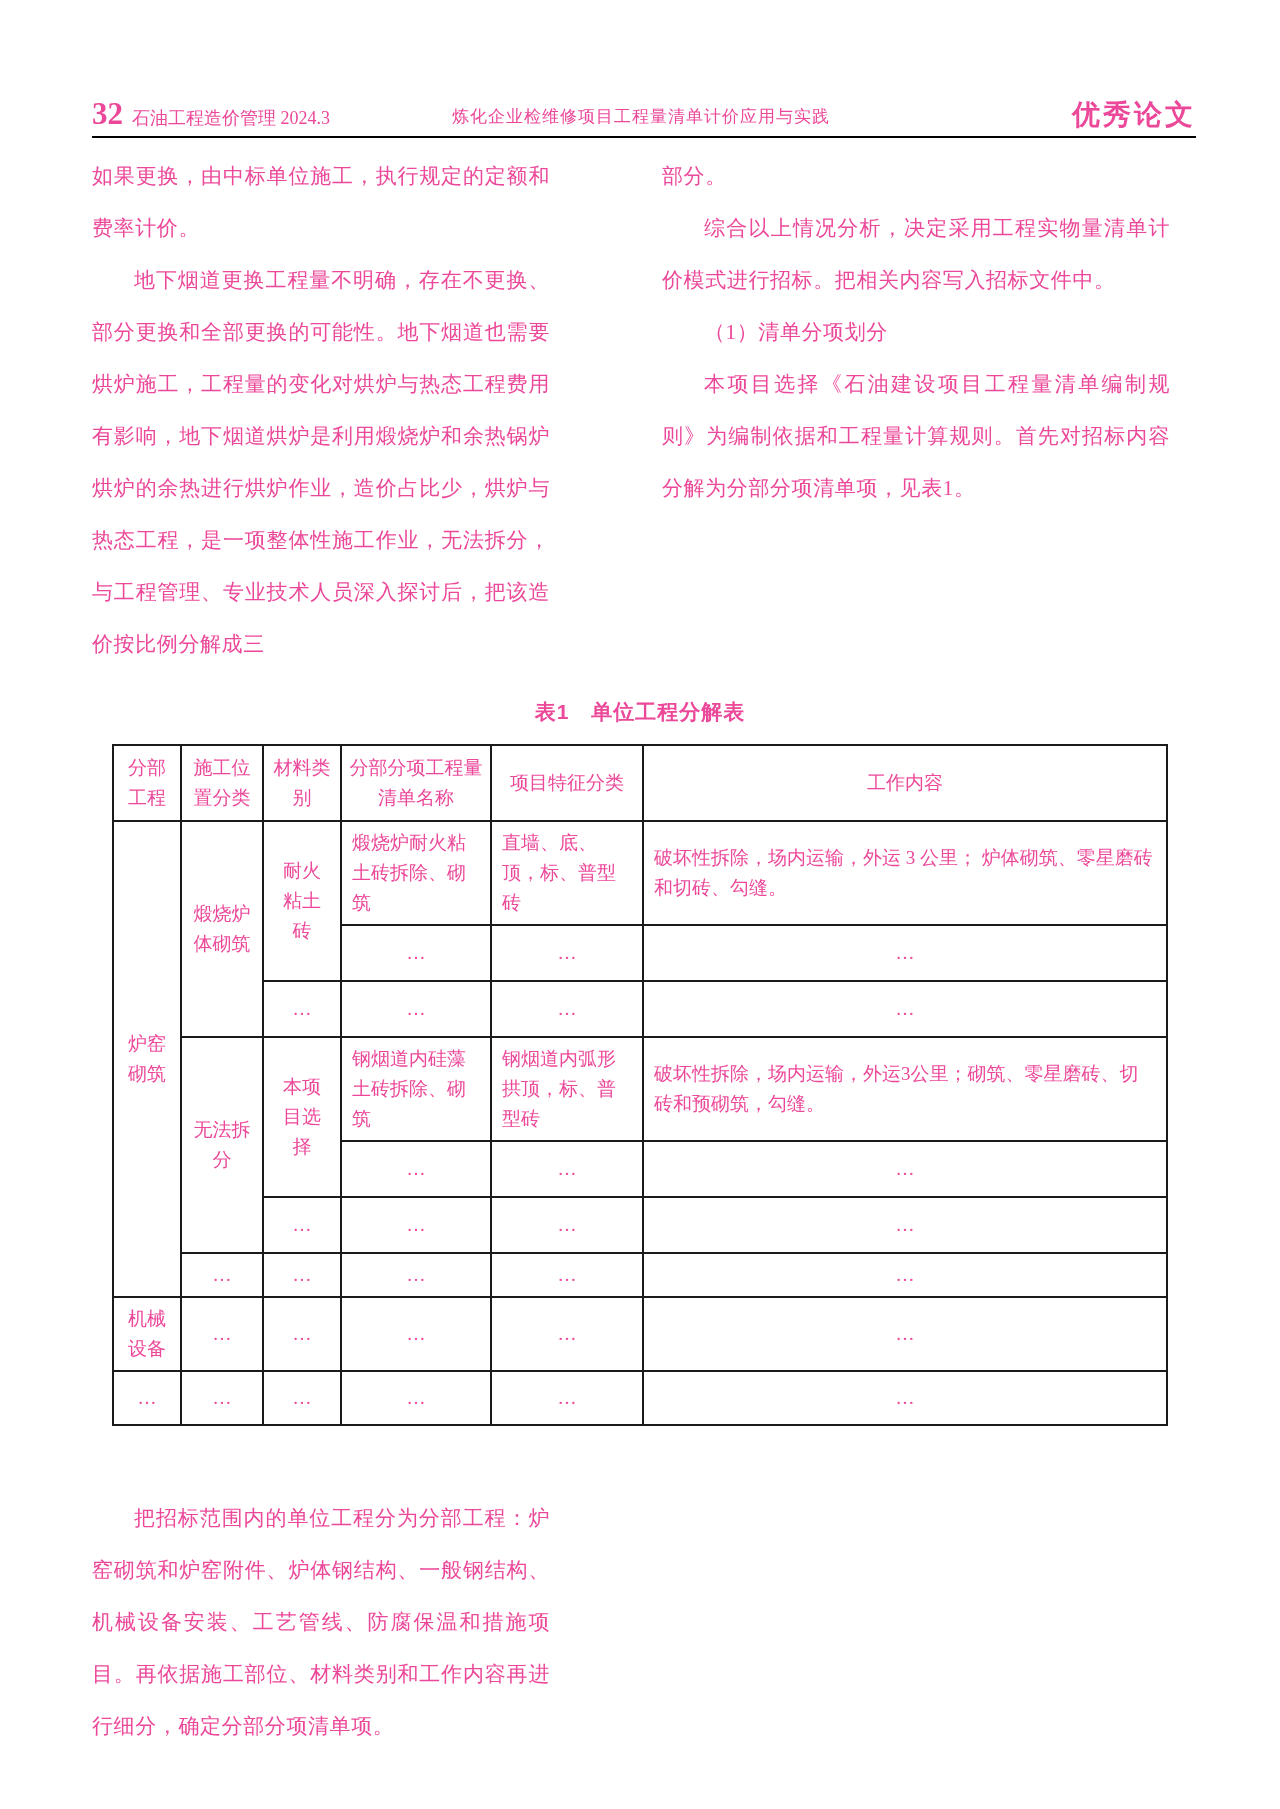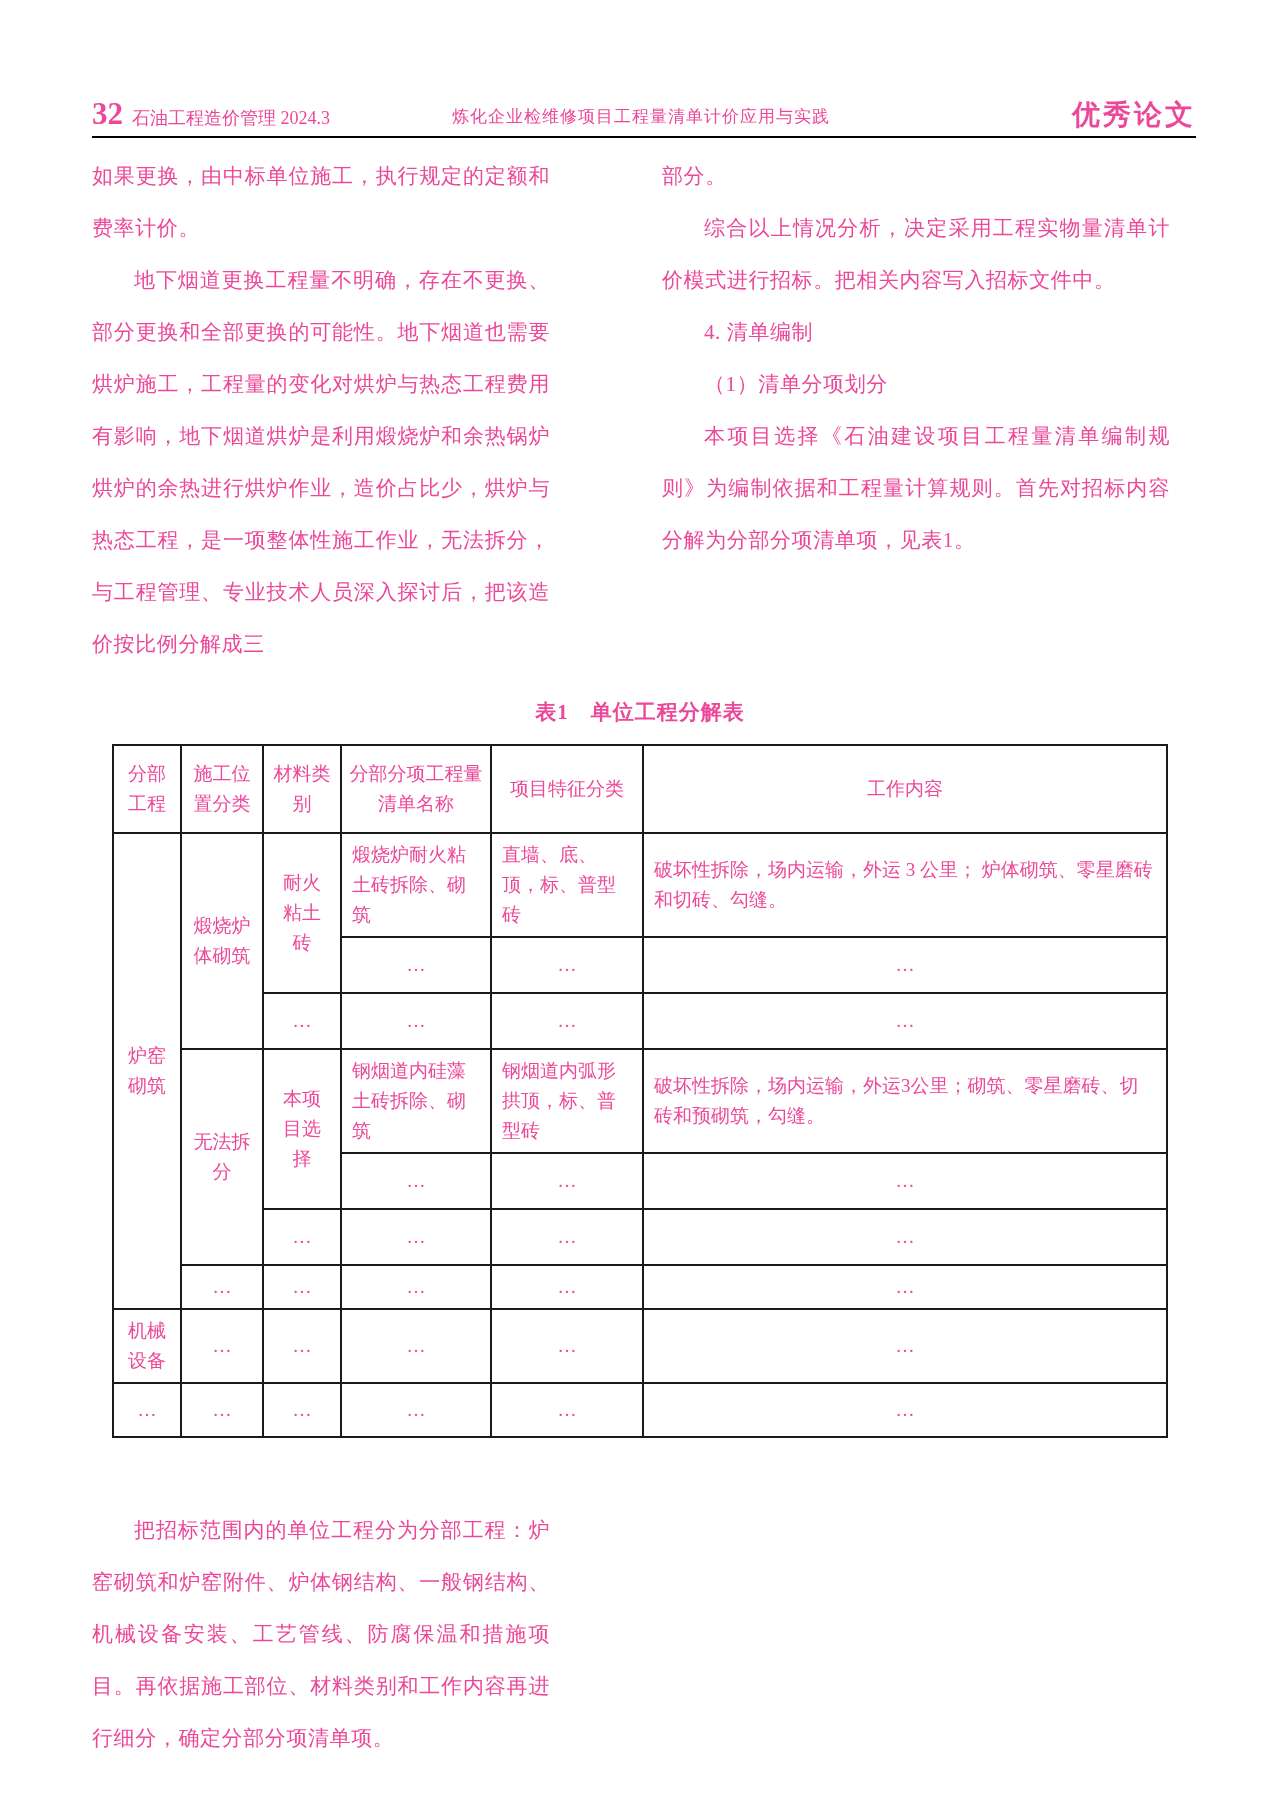--- a/index.html
+++ b/index.html
@@ -34,38 +34,38 @@
   .cols p{
     margin:0;font-size:21px;line-height:52px;
     text-align:justify;text-justify:inter-ideograph;
     letter-spacing:0.6px;
   }
   .cols p.ind{text-indent:2em;}
   .top{margin-top:12px;}
   
   .tbl-title{
     margin-top:28px;text-align:center;
-    font-family:Liberation Serif, serif;
+    font-family:Liberation Sans, sans-serif;
     font-weight:bold;font-size:21px;letter-spacing:1px;
   }
   table.decomp{
     width:1054px;margin:18px auto 0;
     border-collapse:collapse;table-layout:fixed;
     font-size:19px;
   }
   table.decomp td,table.decomp th{
     border:2px solid #1a1a1a;
     padding:6px 10px;line-height:30px;
     vertical-align:middle;font-weight:normal;
     word-break:break-all;
   }
   table.decomp th{text-align:center;padding:6px 6px;}
   td.c{text-align:center;}
   td.l{text-align:left;}
-  tr.rh{height:88px;}
+  tr.rh{height:76px;}
   tr.rbig{height:80px;}
   tr.rdots{height:56px;}
   tr.r7{height:44px;}
   tr.rlast{height:54px;}
   
   .bottom{margin-top:66px;}
 </style>
 </head>
 <body>
 
@@ -82,21 +82,20 @@
   <div class="rule"></div>
 
   <section class="cols top">
     <div class="col-l">
       <p>如果更换，由中标单位施工，执行规定的定额和费率计价。</p>
       <p class="ind">地下烟道更换工程量不明确，存在不更换、部分更换和全部更换的可能性。地下烟道也需要烘炉施工，工程量的变化对烘炉与热态工程费用有影响，地下烟道烘炉是利用煅烧炉和余热锅炉烘炉的余热进行烘炉作业，造价占比少，烘炉与热态工程，是一项整体性施工作业，无法拆分，与工程管理、专业技术人员深入探讨后，把该造价按比例分解成三</p>
     </div>
     <div class="col-r">
       <p>部分。</p>
       <p class="ind">综合以上情况分析，决定采用工程实物量清单计价模式进行招标。把相关内容写入招标文件中。</p>
-      <p class="ind">4. 清单编制</p>
       <p class="ind">（1）清单分项划分</p>
       <p class="ind">本项目选择《石油建设项目工程量清单编制规则》为编制依据和工程量计算规则。首先对招标内容分解为分部分项清单项，见表1。</p>
     </div>
   </section>
 
   <div class="tbl-title">表1　单位工程分解表</div>
 
   <table class="decomp">
     <colgroup>
       <col style="width:68px">

